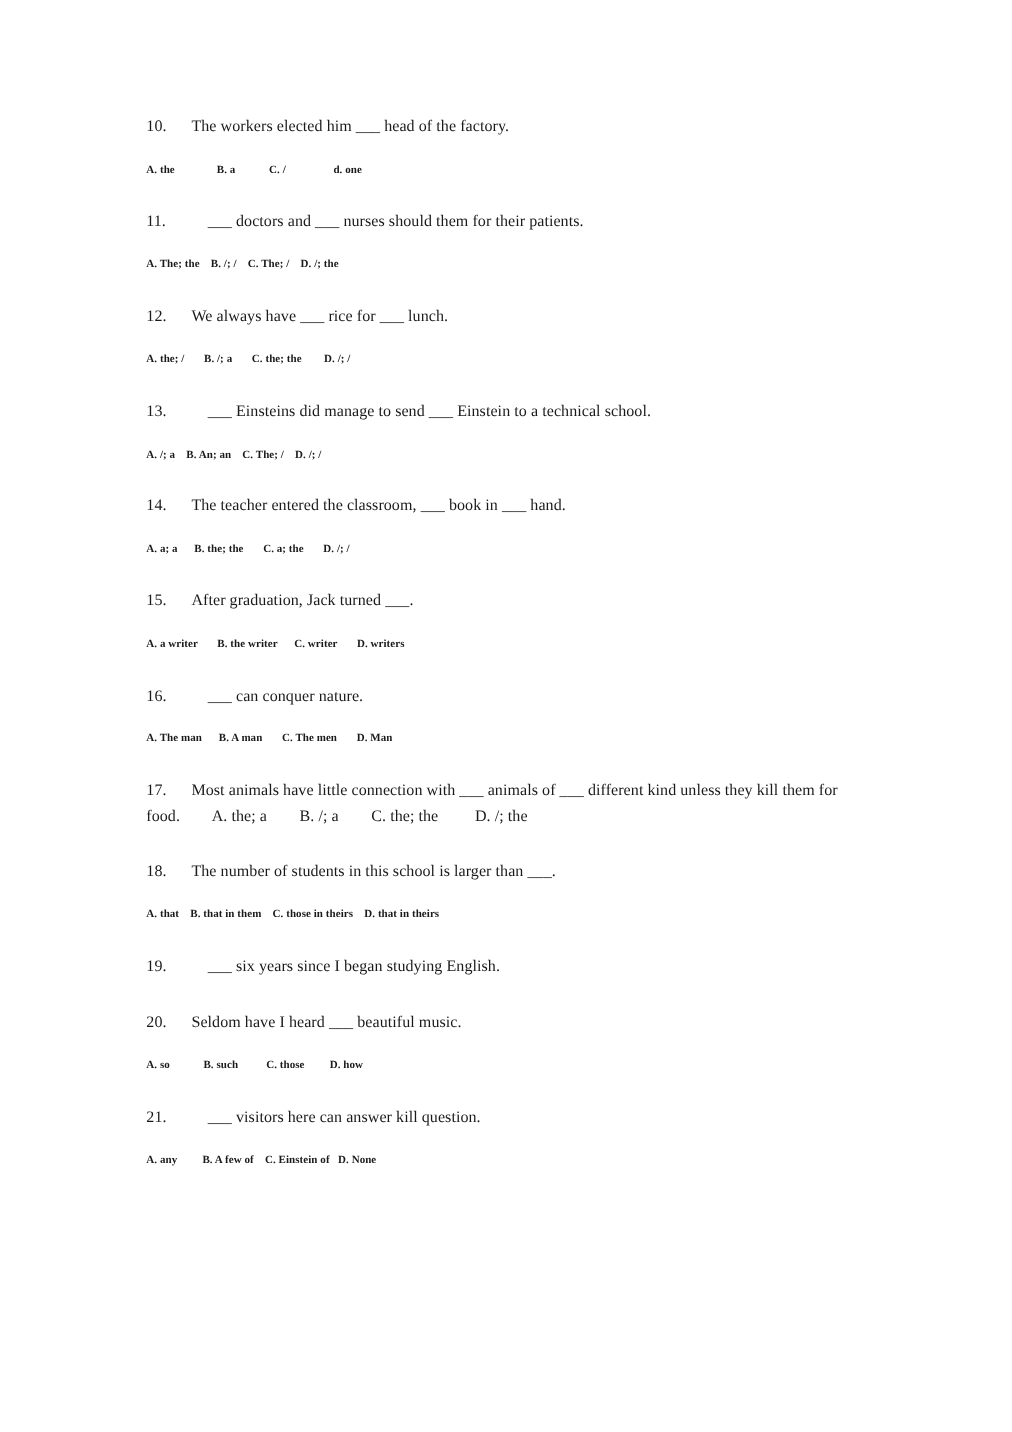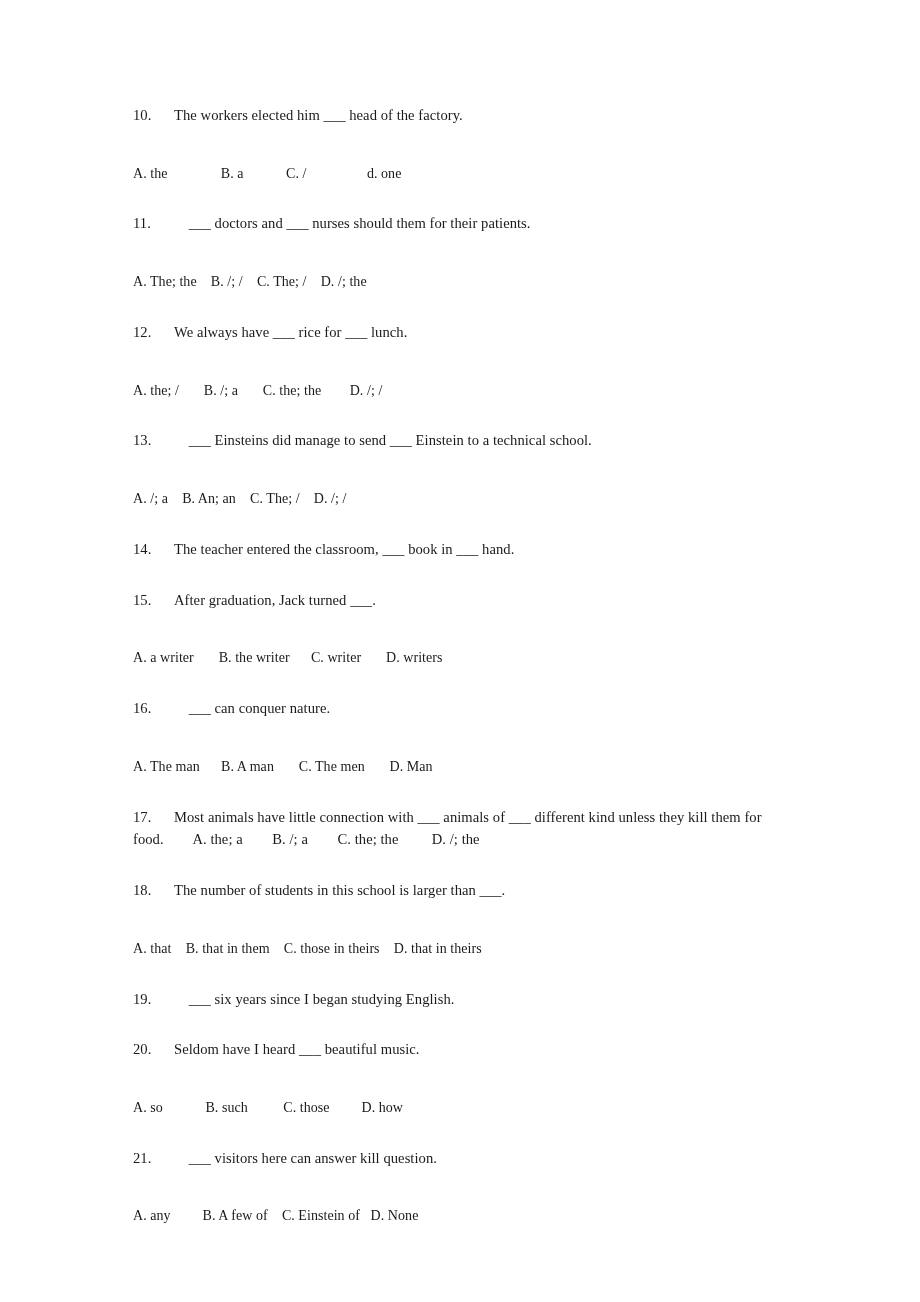--- a/index.html
+++ b/index.html
@@ -47,25 +47,26 @@
     text-align: left;
     letter-spacing: 0.05px;
   }
 
   .q-num {
     display: inline-block;
     min-width: 41px;
   }
 
   .opts {
-    font-size: 14px;
+    font-size: 10px;
     line-height: 1.55;
-    margin: 36px 0 0 0;
+    margin: 20px 0 0 0;
     white-space: pre;
     letter-spacing: 0.05px;
+    font-weight: bold;
   }
 
   
   .q-block.inline-opts .stem {
     white-space: pre-wrap;
     width: 660px;
   }
 </style>
 </head>
 <body>
@@ -88,20 +89,21 @@
       <p class="opts">A. the; /       B. /; a       C. the; the        D. /; /</p>
     </div>
 
     <div class="q-block">
       <p class="stem"><span class="q-num">13.</span><span>    ___ Einsteins did manage to send ___ Einstein to a technical school.</span></p>
       <p class="opts">A. /; a    B. An; an    C. The; /    D. /; /</p>
     </div>
 
     <div class="q-block">
       <p class="stem"><span class="q-num">14.</span><span>The teacher entered the classroom, ___ book in ___ hand.</span></p>
+      <p class="opts">A. a; a      B. the; the       C. a; the       D. /; /</p>
     </div>
 
     <div class="q-block">
       <p class="stem"><span class="q-num">15.</span><span>After graduation, Jack turned ___.</span></p>
       <p class="opts">A. a writer       B. the writer      C. writer       D. writers</p>
     </div>
 
     <div class="q-block">
       <p class="stem"><span class="q-num">16.</span><span>    ___ can conquer nature.</span></p>
       <p class="opts">A. The man      B. A man       C. The men       D. Man</p>

